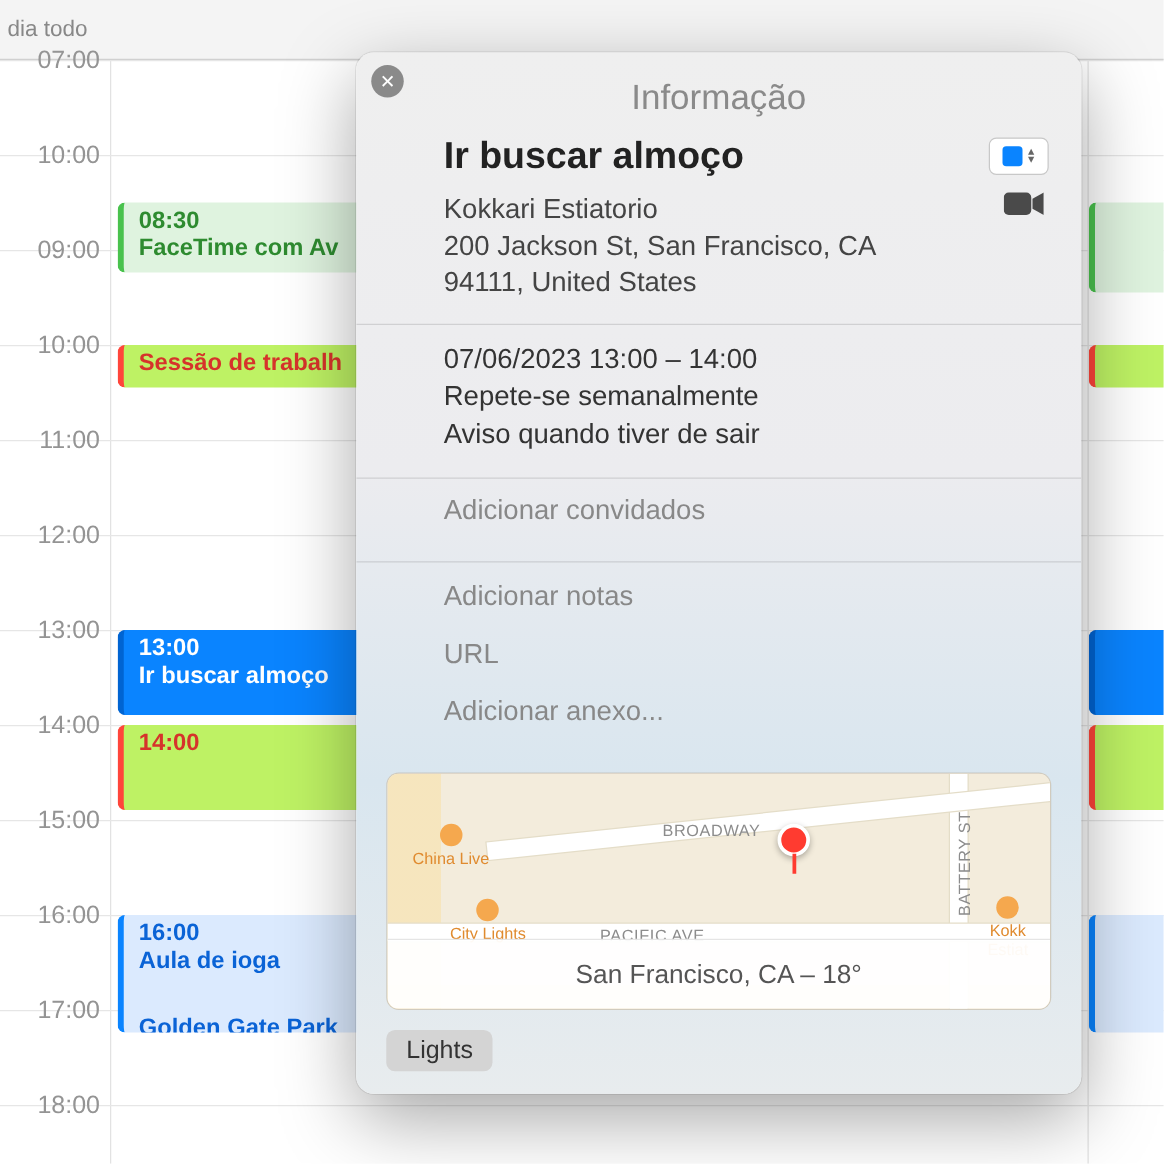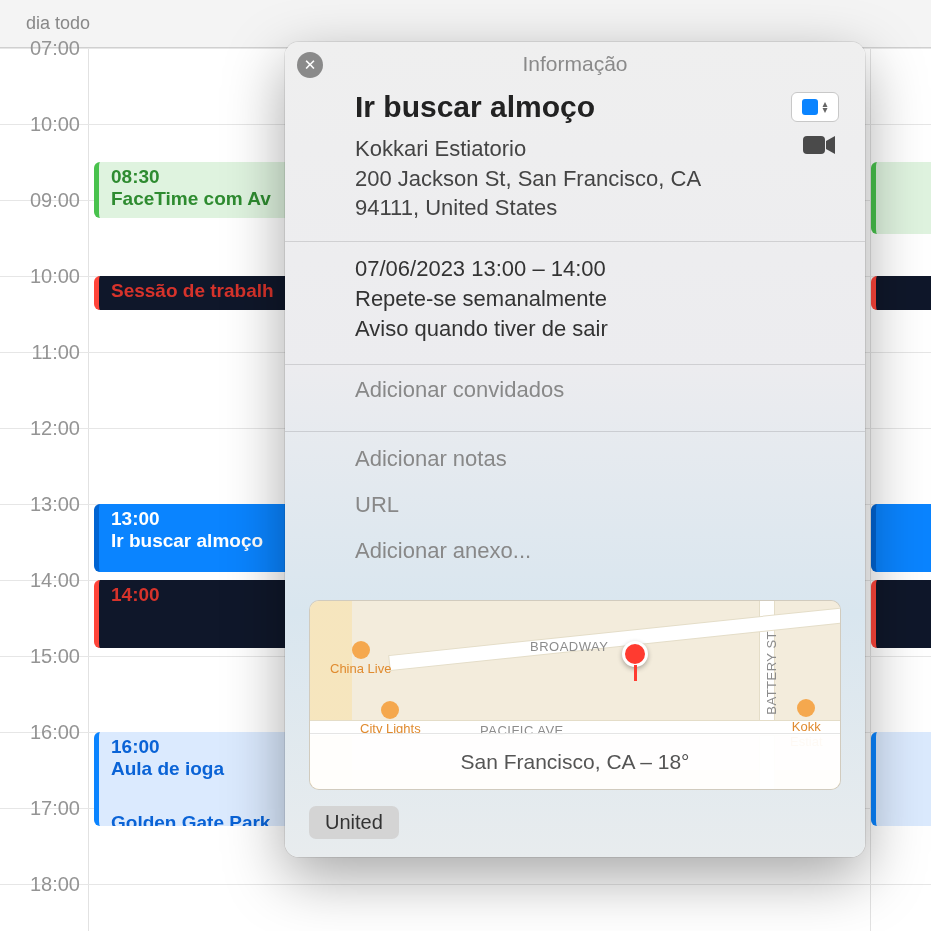--- a/index.html
+++ b/index.html
@@ -13,21 +13,21 @@
     color: #333;
   }
 
   
   .allday-row {
     position: absolute;
     top: 0; left: 0; right: 0;
     height: 48px;
     background: #f4f4f4;
     border-bottom: 1px solid #d0d0d0;
-    padding-left: 26px;
+    padding-left: 6px;
     font-size: 18px;
     color: #888;
     display: flex;
     align-items: center;
   }
   .grid {
     position: absolute;
     top: 48px;
     left: 0;
     right: 0;
@@ -70,21 +70,21 @@
   }
   .event .t { font-weight: 600; }
   .event .title { font-weight: 700; }
   .event .sub { font-weight: 700; margin-top: 32px; }
   .ev-green {
     background: #dff3df;
     border-left: 5px solid #49c24d;
     color: #2e8b30;
   }
   .ev-red {
-    background: #0f172a;
+    background: #bef264;
     border-left: 5px solid #ff453a;
     color: #d6332b;
   }
   .ev-blue-solid {
     background: #0a84ff;
     border-left: 5px solid #0064d2;
     color: #fff;
   }
   .ev-blue-light {
     background: #dbeafe;
@@ -116,23 +116,23 @@
     width: 26px; height: 26px;
     border-radius: 50%;
     background: #8a8a8a;
     color: #fff;
     display: flex; align-items: center; justify-content: center;
     font-size: 15px;
     cursor: pointer;
   }
   .pop-header-title {
     text-align: center;
-    font-size: 21px;
+    font-size: 28px;
     color: #8a8a8a;
-    padding-top: 10px;
+    padding-top: 20px;
   }
   .pop-section {
     padding: 14px 30px 18px 70px;
     border-bottom: 1px solid rgba(0,0,0,0.12);
     position: relative;
     font-size: 22px;
     color: #333;
   }
   .pop-section.slim { padding-top: 12px; padding-bottom: 28px; }
   .event-title {
@@ -419,14 +419,14 @@
           </div>
         </div>
       <div class="pin">
         <div class="head"></div>
           <div class="stick"></div>
       </div>
     </div>
     <div class="map-footer">San Francisco, CA – 18°</div>
   </div>
 
-  <div class="show-btn">United</div>
+  <div class="show-btn">Lights</div>
 </div>
 
 </body></html>

